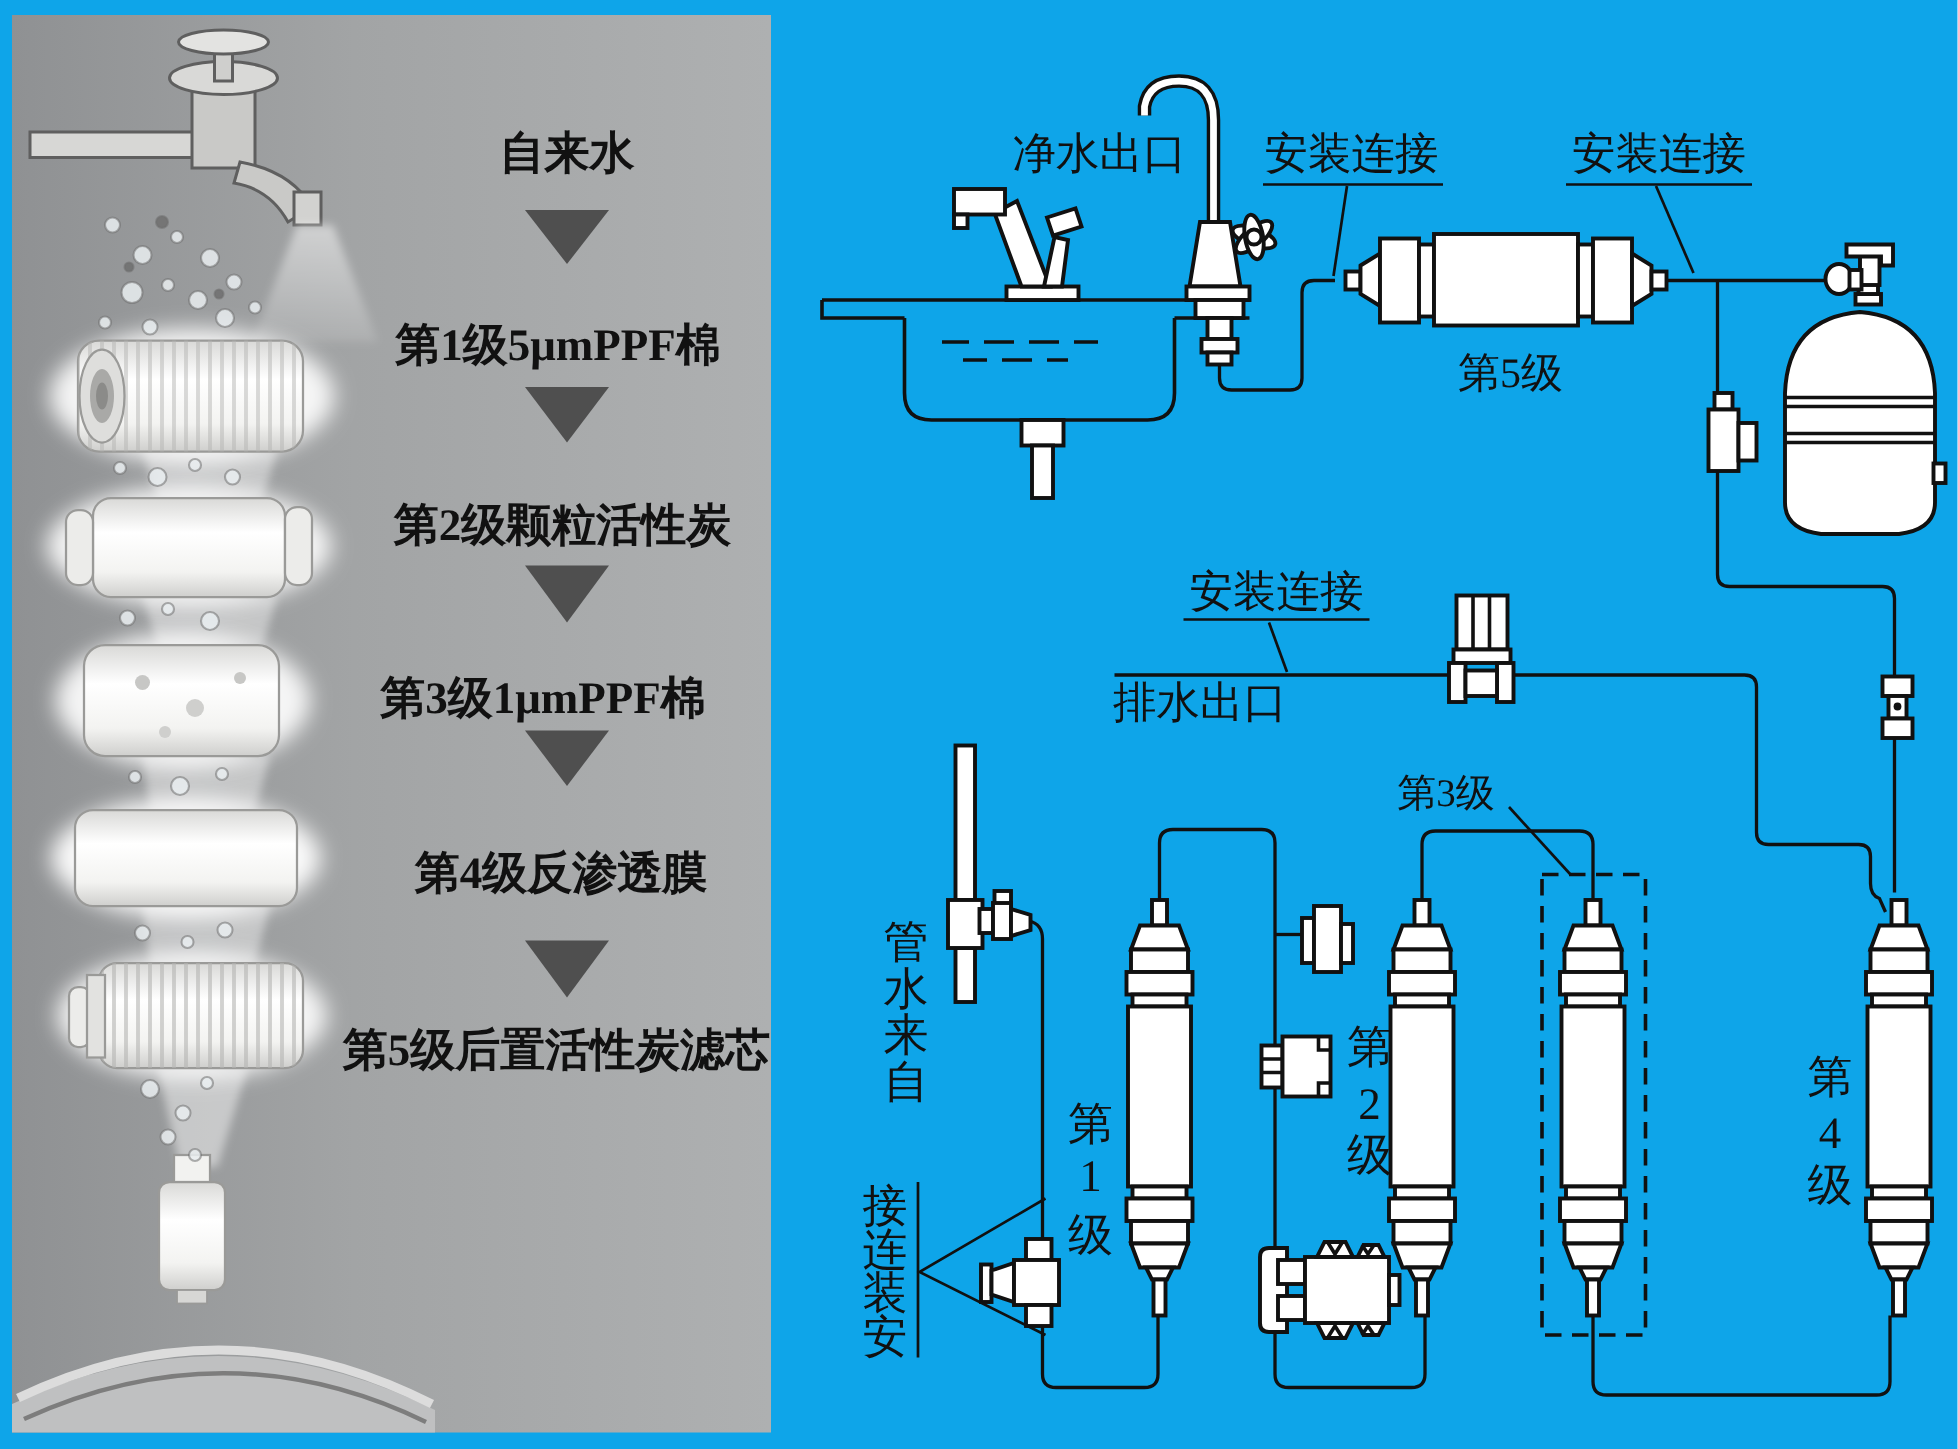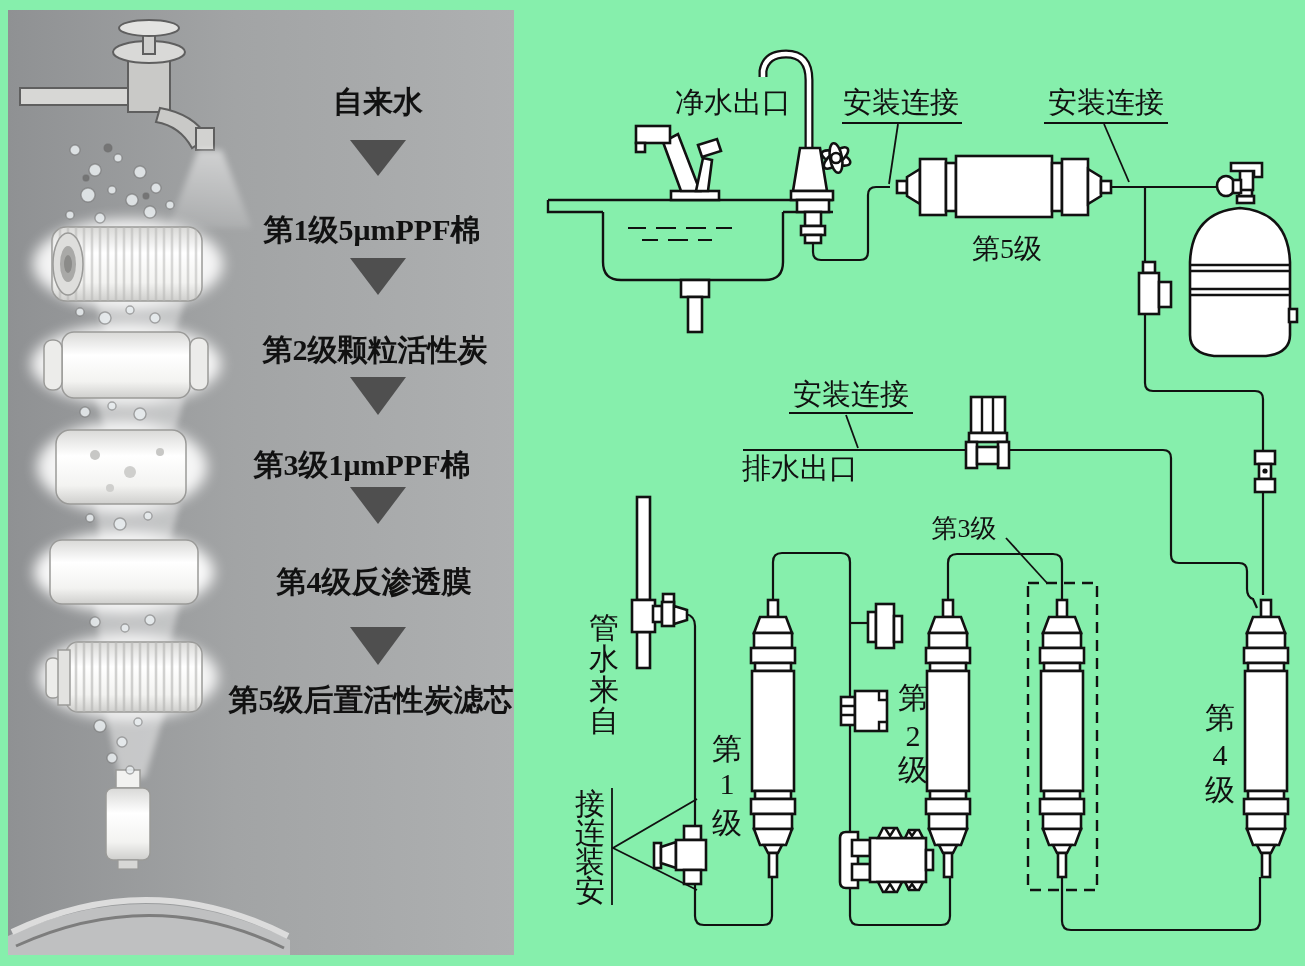--- a/index.html
+++ b/index.html
@@ -1,16 +1,16 @@
 <!DOCTYPE html>
 <html><head>
 <meta charset="utf-8">
 <style>
   html,body{margin:0;padding:0;background:#fff;}
-  .stage{position:relative;width:1305px;height:966px;background:#86efac;overflow:hidden;}
+  .stage{position:relative;width:1305px;height:966px;background:#0ea5e9;overflow:hidden;}
   svg{position:absolute;left:0;top:0;}
   .lbl{font-family:"Liberation Serif","DejaVu Serif",serif;fill:#111;text-anchor:middle;}
   .flow{font-size:30px;font-weight:600;}
   .d29{font-size:29px;}
   .d28{font-size:28px;}
   .d26{font-size:26px;}
   .vch{font-size:30px;}
   .ink{stroke:#111;fill:none;stroke-width:2.4;}
   .dev{stroke:#111;fill:#fff;stroke-width:2.6;}
   .tube{stroke:#111;fill:none;stroke-width:2.2;}

